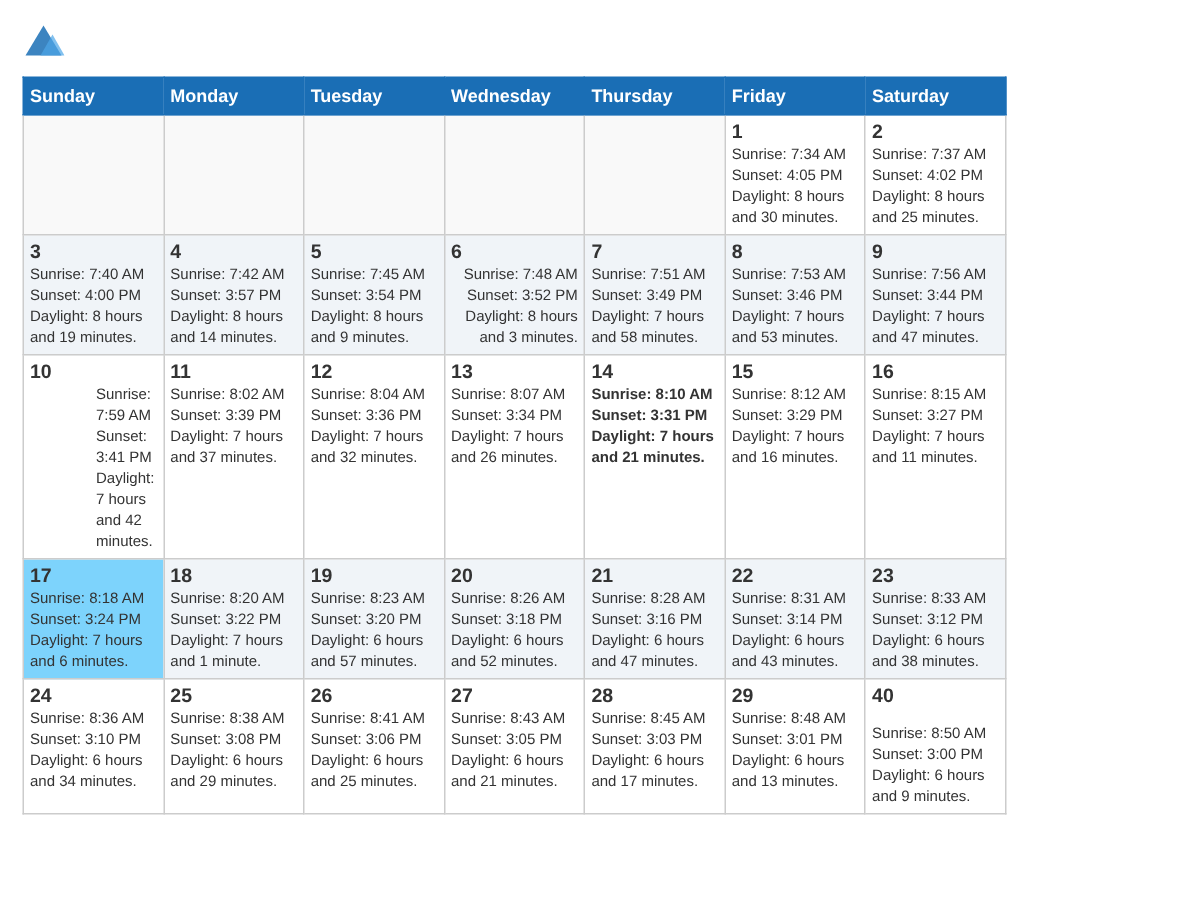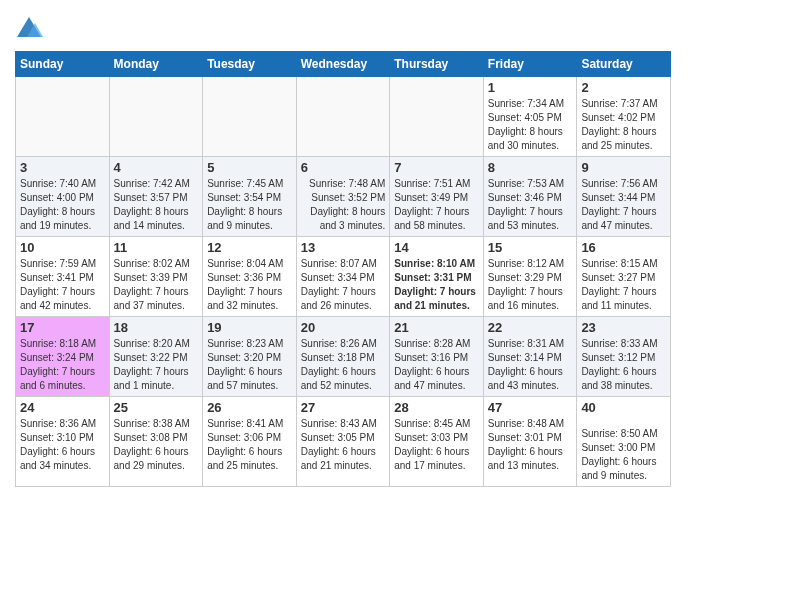--- a/index.html
+++ b/index.html
@@ -200,21 +200,21 @@
             <span class="day-num">9</span>
             <div class="day-info" style="white-space: pre-line;">Sunrise: 7:56 AM
 Sunset: 3:44 PM
 Daylight: 7 hours
 and 47 minutes.</div>
           </td>
         </tr>
         <tr>
           <td>
             <span class="day-num">10</span>
-            <div class="day-info" style="white-space: pre-line;">Sunrise: 7:59 AM
+            <div class="day-info" style="white-space: pre-line; margin-left: 44px;">Sunrise: 7:59 AM
 Sunset: 3:41 PM
 Daylight: 7 hours
 and 42 minutes.</div>
           </td>
           <td>
             <span class="day-num">11</span>
             <div class="day-info" style="white-space: pre-line;">Sunrise: 8:02 AM
 Sunset: 3:39 PM
 Daylight: 7 hours
 and 37 minutes.</div>
@@ -249,21 +249,21 @@
           </td>
           <td>
             <span class="day-num">16</span>
             <div class="day-info" style="white-space: pre-line;">Sunrise: 8:15 AM
 Sunset: 3:27 PM
 Daylight: 7 hours
 and 11 minutes.</div>
           </td>
         </tr>
         <tr>
-          <td style="background: #f0abfc; margin-left: 28px;">
+          <td style="background: #7dd3fc; margin-left: 28px;">
             <span class="day-num">17</span>
             <div class="day-info" style="white-space: pre-line;">Sunrise: 8:18 AM
 Sunset: 3:24 PM
 Daylight: 7 hours
 and 6 minutes.</div>
           </td>
           <td style="background: rgb(240, 244, 248);">
             <span class="day-num">18</span>
             <div class="day-info" style="white-space: pre-line;">Sunrise: 8:20 AM
 Sunset: 3:22 PM
@@ -336,21 +336,21 @@
 and 21 minutes.</div>
           </td>
           <td>
             <span class="day-num">28</span>
             <div class="day-info" style="white-space: pre-line;">Sunrise: 8:45 AM
 Sunset: 3:03 PM
 Daylight: 6 hours
 and 17 minutes.</div>
           </td>
           <td>
-            <span class="day-num">47</span>
+            <span class="day-num">29</span>
             <div class="day-info" style="white-space: pre-line;">Sunrise: 8:48 AM
 Sunset: 3:01 PM
 Daylight: 6 hours
 and 13 minutes.</div>
           </td>
           <td>
             <span class="day-num">40</span>
             <div class="day-info" style="white-space: pre-line; margin-top: 12px;">Sunrise: 8:50 AM
 Sunset: 3:00 PM
 Daylight: 6 hours

